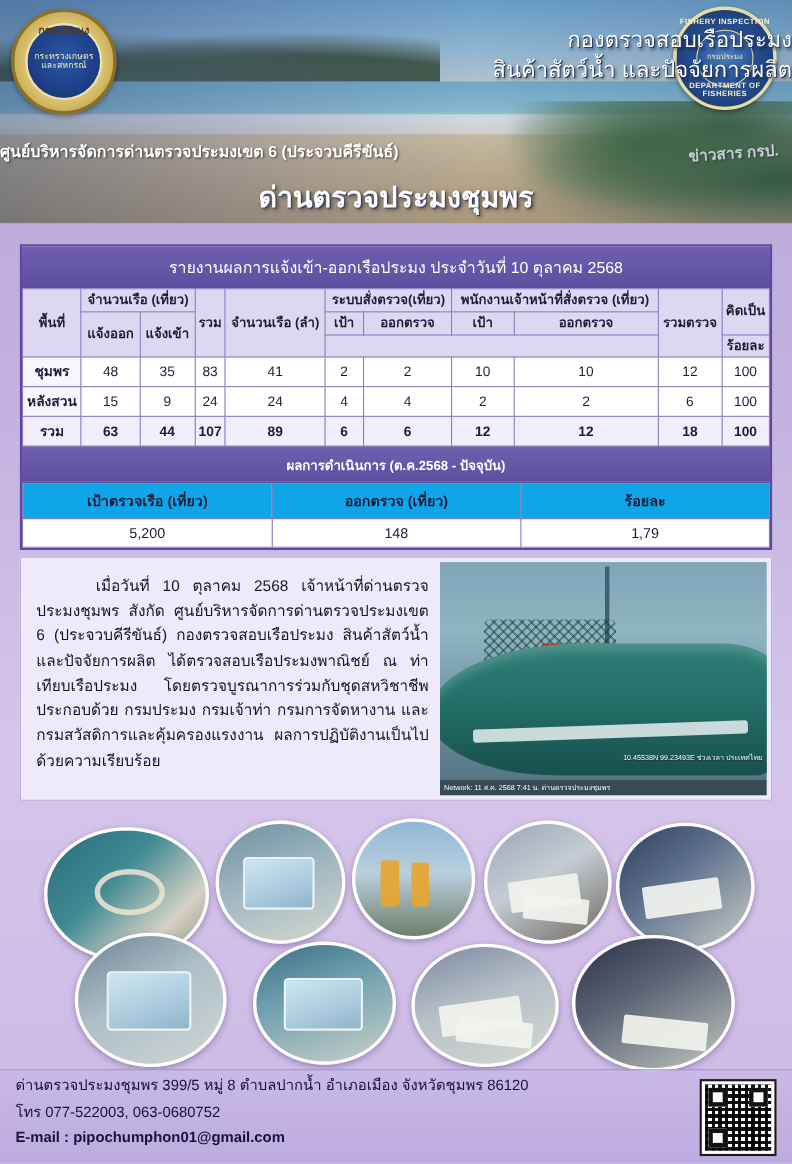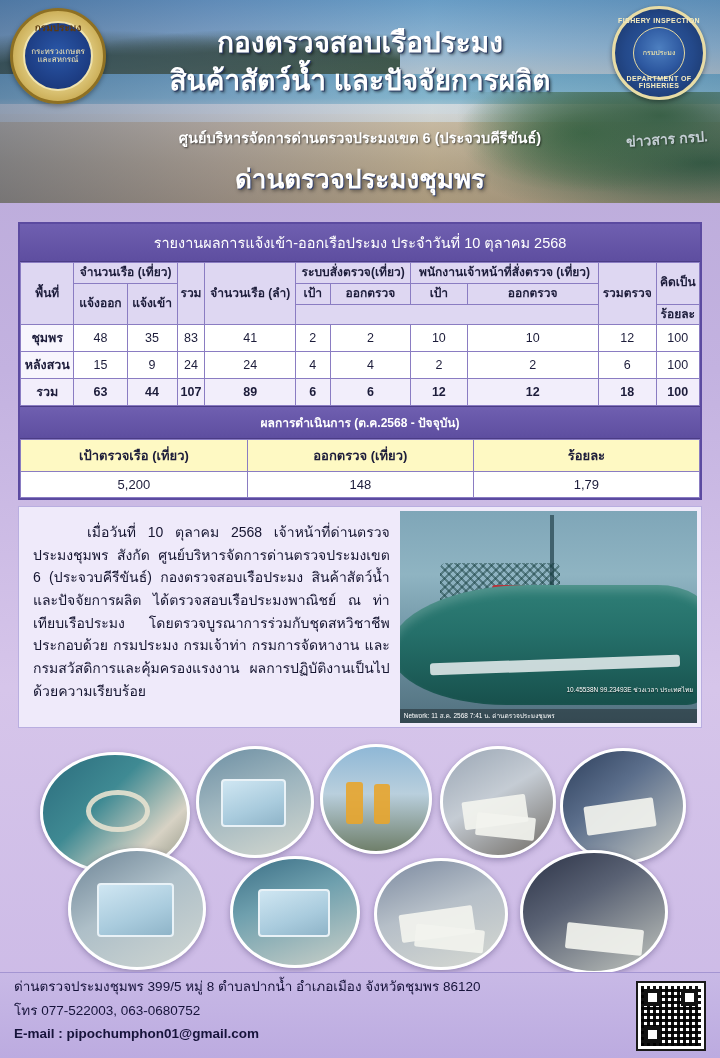--- a/index.html
+++ b/index.html
@@ -92,29 +92,29 @@
   .seal-right .core {
     width: 52px; height: 52px; border-radius: 50%;
     background: radial-gradient(circle at 50% 40%, #4d7fc0 0%, #2d58a0 60%, #1c3a72 100%);
     border: 1px solid #e6d9a0;
     font-size: 7px; display: flex; align-items: center; justify-content: center;
     color: #ffeea8; line-height: 1.1; padding: 2px;
   }
 
   .banner h1 {
     position: absolute; top: 24px; left: 0; width: 720px;
-    text-align: center;
-    color: #ffffff; font-size: 28px; font-weight: bold;
+    text-align: right;
+    color: #ffffff; font-size: 20px; font-weight: normal;
     text-shadow: 1px 1px 0 #2a3b66, 2px 2px 3px rgba(0,0,0,.55);
     line-height: 1.35;
   }
   .banner h1 .l2 { display: block; }
   .banner .sub {
     position: absolute; top: 126px; left: 0; width: 720px;
-    text-align: center; color: #ffffff; font-size: 14.5px; font-weight: bold;
+    color: #ffffff; font-size: 14.5px; font-weight: bold;
     text-shadow: 1px 1px 2px rgba(0,0,0,.6);
   }
   .banner .station {
     position: absolute; top: 158px; left: 0; width: 720px;
     text-align: center; color: #ffffff; font-size: 26px; font-weight: bold;
     text-shadow: 1px 1px 0 #33406e, 2px 2px 4px rgba(0,0,0,.6);
   }
   .banner .newstag {
     position: absolute; top: 128px; right: 12px;
     color: #eef0ff; font-size: 14px; font-weight: bold;
@@ -157,21 +157,21 @@
 
   .subtitle2 {
     background: linear-gradient(180deg, #6f5fb0 0%, #5e4ea0 100%);
     color: #fff; text-align: center; font-size: 12px; font-weight: bold;
     padding: 6px 0;
     border-top: 1px solid #4b3c86;
     border-bottom: 1px solid #4b3c86;
   }
   table.sum { width: 100%; border-collapse: collapse; font-size: 13px; color: #1c1c3a; }
   table.sum th, table.sum td { border: 1px solid #8a7cc2; text-align: center; padding: 5px 2px; }
-  table.sum th { background: #fef9c3; font-weight: bold; }
+  table.sum th { background: #0ea5e9; font-weight: bold; }
   table.sum td { background: #ffffff; }
 
   
   .narr {
     position: absolute; top: 506px; left: 18px;
     width: 684px; height: 222px;
     background: #efeafa;
     border: 1px solid #b9aee0;
     display: flex;
   }

